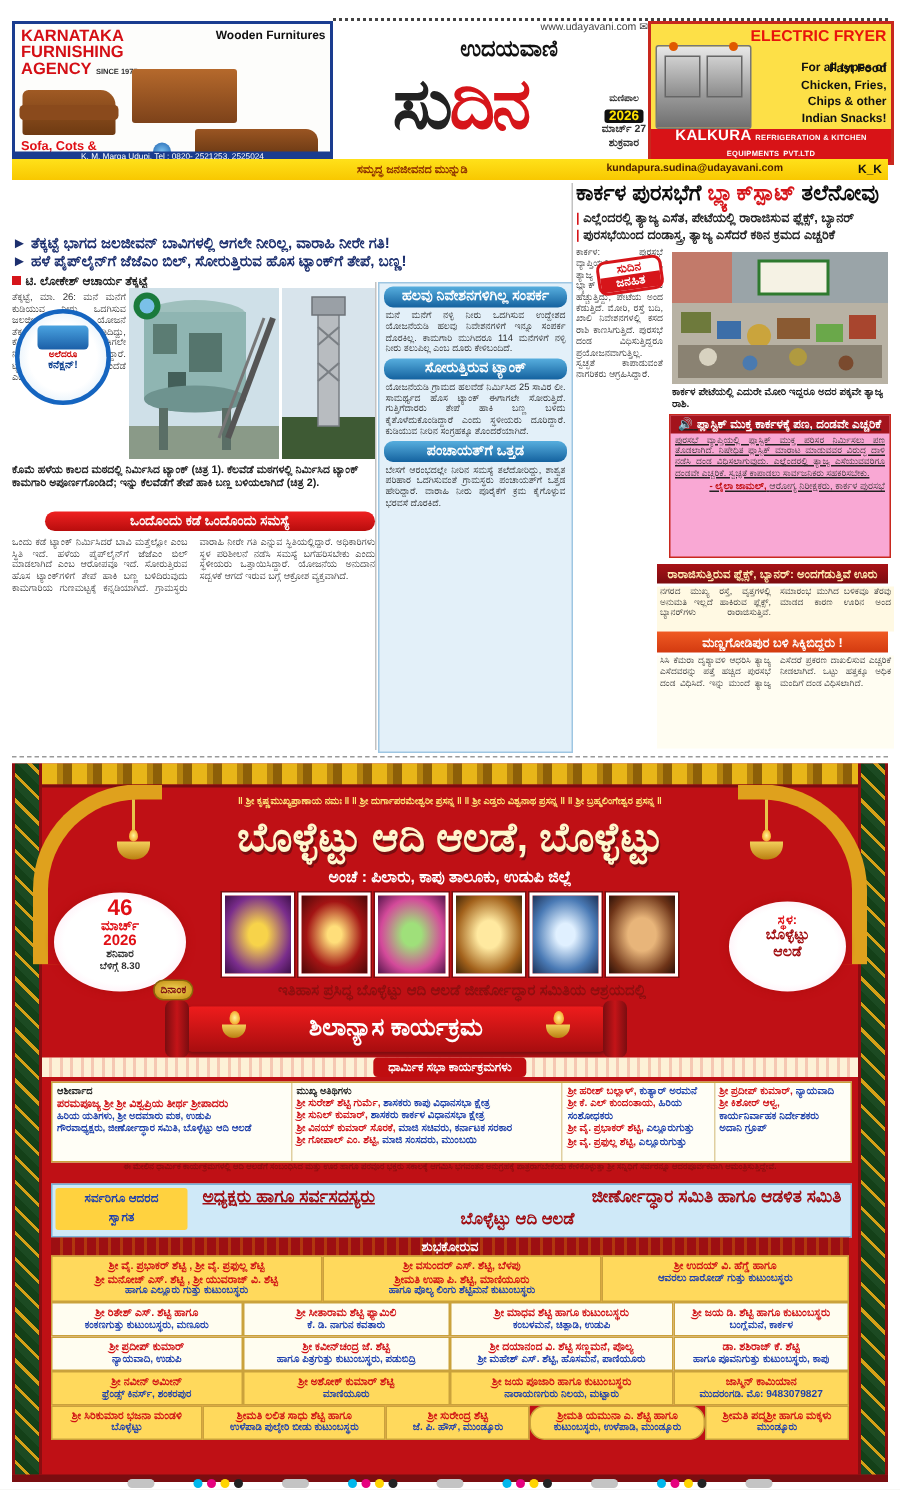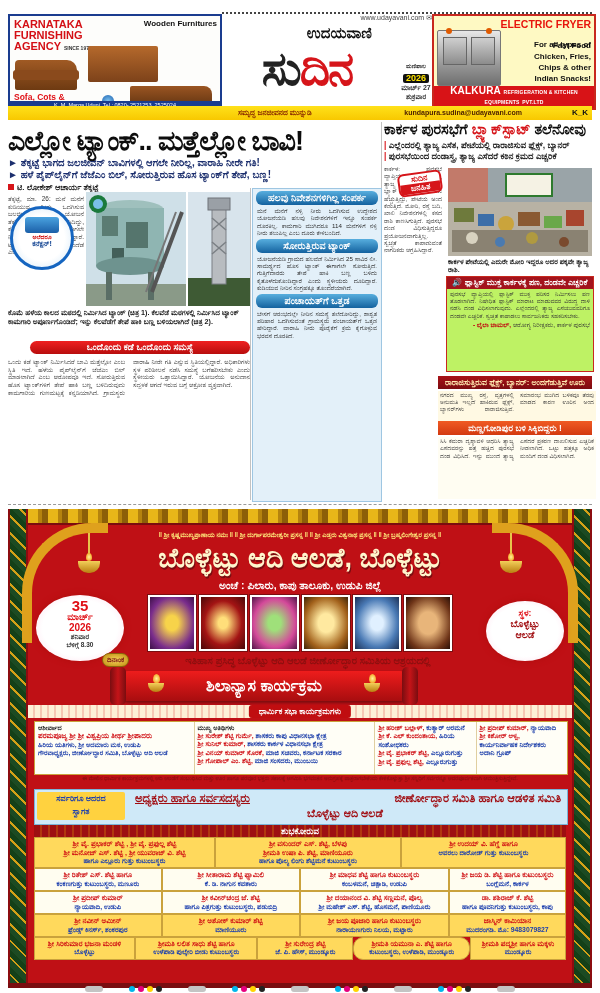--- a/index.html
+++ b/index.html
@@ -28,21 +28,21 @@
   .mh-name{position:absolute;left:-10px;top:22px;width:190px;text-align:center;font-size:47px;font-weight:bold;letter-spacing:-2px;line-height:66px;}
   .mh-name .red{color:#d6151a;}
   .mh-date{position:absolute;right:-18px;top:48px;width:60px;text-align:center;line-height:9px;}
   .mh-place{font-size:6px;color:#333;font-weight:bold;}
   .mh-year{display:inline-block;background:#111;color:#ffe400;font-weight:bold;font-size:9px;padding:0 3px;border-radius:2px;}
   .mh-d1,.mh-d2{font-size:7px;color:#333;font-weight:bold;}
   .yellow-band{left:8px;top:106px;width:584px;height:14px;background:linear-gradient(180deg,#ffe11a,#f8c800);}
   .yb-tag{position:absolute;left:230px;top:2px;font-size:7.5px;font-weight:bold;color:#8a2b00;}
   .yb-mail{position:absolute;right:70px;top:3px;font-size:7px;color:#4a1d00;font-weight:bold;}
   .yb-code{position:absolute;right:4px;top:2px;font-size:8px;color:#111;font-weight:bold;}
-  .right-ad{left:432px;top:14px;width:160px;height:92px;border:2px solid #c8281e;background:#fef9c3;}
+  .right-ad{left:432px;top:14px;width:160px;height:92px;border:2px solid #c8281e;background:#fde047;}
   .ra-title{position:absolute;right:3px;top:2px;font-size:10.5px;font-weight:bold;color:#e8140c;}
   .ra-line{position:absolute;right:3px;font-size:8px;font-weight:bold;color:#111;text-align:right;line-height:10px;}
   .fryer{position:absolute;left:3px;top:14px;width:62px;height:54px;background:linear-gradient(180deg,#e8e8e8,#9a9a9a 60%,#6f6f6f);border:1px solid #777;border-radius:2px;}
   .fryer:before,.fryer:after{content:"";position:absolute;top:6px;width:22px;height:26px;background:linear-gradient(180deg,#cfcfcf,#8c8c8c);border:1px solid #666;}
   .fryer:before{left:5px;} .fryer:after{right:5px;}
   .knob{position:absolute;width:6px;height:6px;border-radius:50%;background:#e05a00;top:-3px;}
   .ra-strip{position:absolute;left:0;bottom:0;width:100%;height:22px;background:#d81317;color:#fff;text-align:center;}
   .ra-co{font-size:8.5px;font-weight:bold;line-height:9px;letter-spacing:0.2px;}
   .ra-co .big{font-size:10px;} .ra-co .tiny{font-size:5px;}
   .ra-phone{font-size:11px;font-weight:bold;letter-spacing:2px;line-height:11px;}
@@ -71,21 +71,21 @@
   .headline-right .red{color:#d6151a;}
   .bullets-right{left:384px;top:140px;width:208px;line-height:11px;}
   .bullet-r{font-size:8.5px;font-weight:bold;color:#222;}
   .bullet-r .bar{color:#d6151a;font-weight:bold;}
   .col-right{left:384px;top:165px;width:58px;height:330px;font-size:6.2px;line-height:7.4px;color:#333;text-align:justify;}
   .janahita{left:398px;top:172px;width:40px;transform:rotate(-8deg);border:2px solid #d6151a;border-radius:6px;background:#fff;text-align:center;z-index:6;}
   .jh1{font-size:8px;font-weight:bold;color:#d6151a;line-height:9px;}
   .jh2{font-size:8px;font-weight:bold;color:#fff;background:#d6151a;line-height:10px;}
   .photo-garbage{left:448px;top:168px;width:144px;height:88px;}
   .caption-right{left:448px;top:258px;width:144px;font-size:6.8px;line-height:8px;color:#1a1a1a;font-weight:bold;}
-  .quote-box{left:446px;top:276px;width:146px;height:94px;border:1.5px solid #c8281e;background:#bef264;}
+  .quote-box{left:446px;top:276px;width:146px;height:94px;border:1.5px solid #c8281e;background:#f9a8d4;text-decoration:underline;}
   .qb-hdr{background:#a3131c;color:#fff;font-size:8px;font-weight:bold;text-align:center;line-height:12px;}
   .qb-hdr .ic{color:#ffd400;}
   .qb-body{padding:2px 3px 0 3px;font-size:6px;line-height:7.2px;color:#333;text-align:justify;}
   .qb-sign{padding:1px 3px;font-size:6.4px;text-align:right;color:#333;}
   .qb-sign .nm{color:#c00d10;font-weight:bold;}
   .sec1-hdr{left:438px;top:376px;width:154px;background:linear-gradient(180deg,#a81217,#7c0c10);color:#ffe9b0;font-size:7.8px;font-weight:bold;text-align:center;line-height:13px;}
   .sec1-txt{left:438px;top:391px;width:154px;height:28px;background:#fff9e3;font-size:6px;line-height:7.2px;color:#333;column-count:2;column-gap:6px;text-align:justify;padding:1px 2px;}
   .sec2-hdr{left:438px;top:421px;width:154px;background:linear-gradient(180deg,#f05a23,#d33a10);color:#fff;font-size:8.5px;font-weight:bold;text-align:center;line-height:14px;}
   .sec2-txt{left:438px;top:437px;width:154px;height:60px;background:#fffdf2;font-size:6px;line-height:7.4px;color:#333;column-count:2;column-gap:6px;text-align:justify;padding:1px 2px;}
   .dash-sep{left:8px;top:504px;width:584px;height:0;border-top:1px dashed #9a9a9a;}
@@ -222,21 +222,20 @@
 
   <div class="abs yellow-band">
     <div class="yb-tag">ಸಮೃದ್ಧ ಜನಜೀವನದ ಮುನ್ನುಡಿ</div>
     <div class="yb-mail">kundapura.sudina@udayavani.com</div>
     <div class="yb-code">K_K</div>
   </div>
 
   <div class="abs vline" style="left:250px;top:188px;height:312px;"></div>
   <div class="abs vline" style="left:381px;top:122px;height:378px;"></div>
 
-  <div class="abs headline-left">ಎಲ್ಲೋ ಟ್ಯಾಂಕ್.. ಮತ್ತೆಲ್ಲೋ ಬಾವಿ!</div>
   <div class="abs bullets-left">
     <div class="bullet"><span>►</span> <span>ತೆಕ್ಕಟ್ಟೆ ಭಾಗದ ಜಲಜೀವನ್ ಬಾವಿಗಳಲ್ಲಿ ಆಗಲೇ ನೀರಿಲ್ಲ, ವಾರಾಹಿ ನೀರೇ ಗತಿ!</span></div>
     <div class="bullet"><span>►</span> <span>ಹಳೆ ಪೈಪ್‌ಲೈನ್‌ಗೆ ಜೆಜೆಎಂ ಬಿಲ್, ಸೋರುತ್ತಿರುವ ಹೊಸ ಟ್ಯಾಂಕ್‌ಗೆ ತೇಪೆ, ಬಣ್ಣ!</span></div>
   </div>
   <div class="abs byline"><span class="sq"></span><b>ಟಿ. ಲೋಕೇಶ್ ಆಚಾರ್ಯ ತೆಕ್ಕಟ್ಟೆ</b></div>
 
   <div class="abs colnarrow clip">ತೆಕ್ಕಟ್ಟೆ, ಮಾ. 26: ಮನೆ ಮನೆಗೆ ಕುಡಿಯುವ ನೀರು ಒದಗಿಸುವ ಜಲಜೀವನ್ ಮಿಷನ್ ಯೋಜನೆ ತೆಕ್ಕಟ್ಟೆ ಭಾಗದಲ್ಲಿ ಹಳ್ಳ ಹಿಡಿದಿದ್ದು, ಕೊರೆದ ಬಾವಿಗಳಲ್ಲಿ ಈಗಲೇ ನೀರಿಲ್ಲದೆ ಜನರು ಕಂಗಾಲಾಗಿದ್ದಾರೆ. ಟ್ಯಾಂಕ್ ಒಂದೆಡೆ, ಬಾವಿ ಮತ್ತೊಂದೆಡೆ ಎಂಬ ಸ್ಥಿತಿ ನಿರ್ಮಾಣವಾಗಿದೆ.</div>
 
   <div class="abs photos">
     <svg width="164" height="114">
@@ -354,21 +353,21 @@
       <div class="ad-sub">ಅಂಚೆ : ಪಿಲಾರು, ಕಾಪು ತಾಲೂಕು, ಉಡುಪಿ ಜಿಲ್ಲೆ</div>
       <div class="deity-row">
         <div class="deity d1"></div>
         <div class="deity d2"></div>
         <div class="deity d3"></div>
         <div class="deity d4"></div>
         <div class="deity d5"></div>
         <div class="deity d6"></div>
       </div>
       <div class="oval date">
-        <div class="ov-day">35</div>
+        <div class="ov-day">46</div>
         <div class="ov-mon">ಮಾರ್ಚ್</div>
         <div class="ov-year">2026</div>
         <div class="ov-wd">ಶನಿವಾರ</div>
         <div class="ov-tm">ಬೆಳಿಗ್ಗೆ 8.30</div>
       </div>
       <div class="oval place">
         <div class="ov-pl">ಸ್ಥಳ:</div>
         <div class="ov-pn">ಬೊಳ್ಳೆಟ್ಟು</div>
         <div class="ov-pn">ಆಲಡೆ</div>
       </div>

